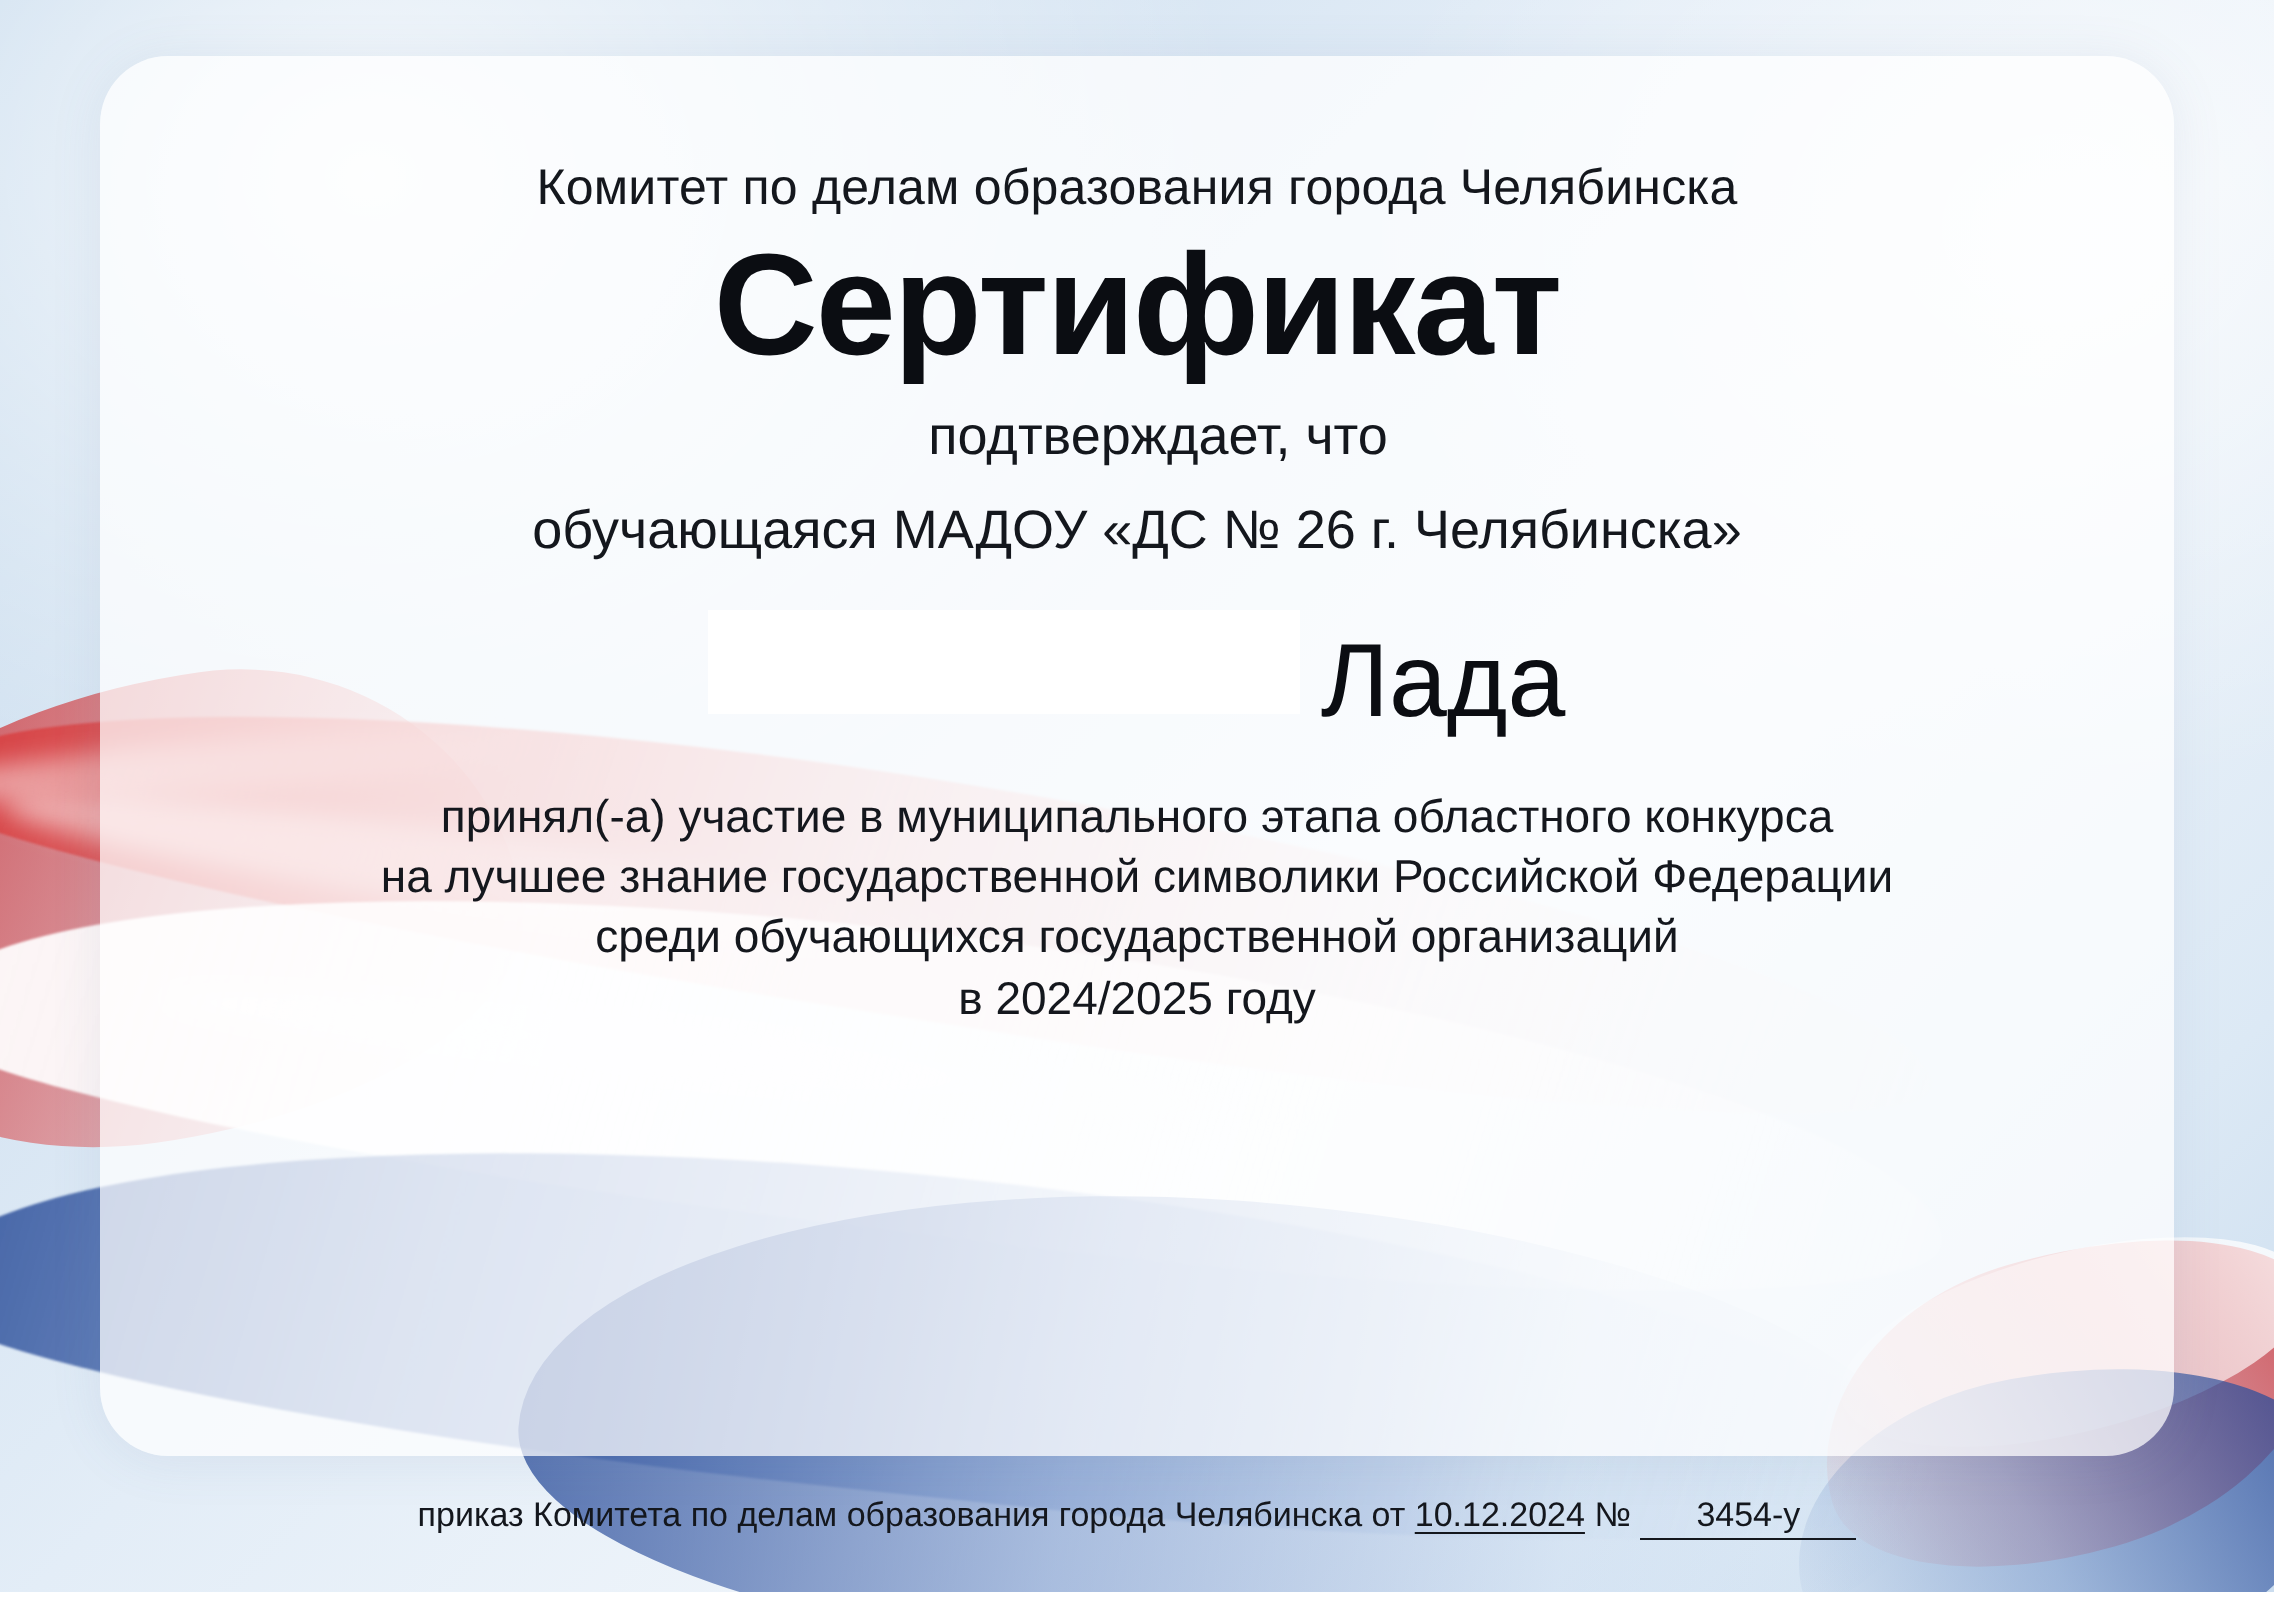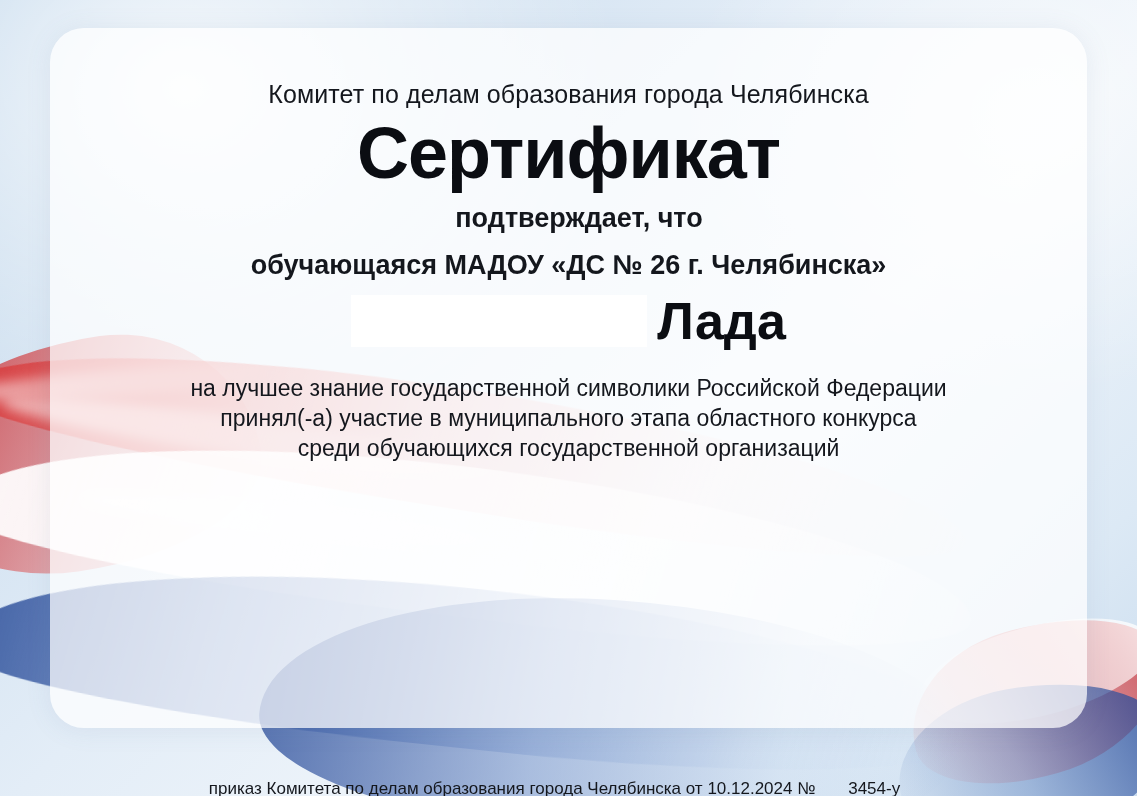--- a/index.html
+++ b/index.html
@@ -163,49 +163,50 @@
     margin: 6px 0 0 0;
     font-size: 72px;
     font-weight: 700;
     letter-spacing: -1px;
     line-height: 1.08;
     color: #0b0d12;
   }
   .confirms {
     margin: 10px 0 0 0;
     font-size: 27px;
-    font-weight: 700;
+    font-weight: 400;
     color: #14171d;
     padding-left: 21px;
   }
   .subject-line {
     margin: 16px 0 0 0;
     font-size: 27px;
-    font-weight: 700;
+    font-weight: 400;
     color: #14171d;
   }
 
   .name-row {
     margin: 14px 0 0 0;
     display: flex;
     align-items: center;
     justify-content: center;
   }
   .name-redaction {
     display: inline-block;
     width: 296px;
     height: 52px;
     background: #ffffff;
   }
   .name-text {
     font-size: 52px;
-    font-weight: 700;
+    font-weight: 400;
     line-height: 1;
     color: #0b0d12;
     padding-left: 10px;
+    margin-top: 20px;
   }
 
   .body-text {
     margin: 26px auto 0 auto;
     width: 860px;
     font-size: 23px;
     line-height: 1.32;
     color: #14171d;
   }
   .body-text .ln { display: block; }
@@ -216,21 +217,21 @@
     top: 568px;
     font-size: 25px;
     color: #14171d;
   }
 
   
   .footer {
     position: absolute;
     left: 0;
     right: 0;
-    top: 779px;
+    top: 748px;
     text-align: center;
     font-size: 17px;
     color: #14171d;
   }
   .footer .u {
     text-decoration: underline;
     text-underline-offset: 3px;
   }
   .footer .num-blank {
     display: inline-block;
@@ -275,23 +276,24 @@
       <p class="confirms">подтверждает, что</p>
 
       <p class="subject-line">обучающаяся МАДОУ «ДС № 26 г. Челябинска»</p>
 
       <div class="name-row">
         <span class="name-redaction"></span>
         <span class="name-text">Лада</span>
       </div>
 
       <div class="body-text">
+        <span class="ln">принял(-а) участие в муниципального этапа областного конкурса</span>
         <span class="ln">на лучшее знание государственной символики Российской Федерации</span>
-        <span class="ln">принял(-а) участие в муниципального этапа областного конкурса</span>
         <span class="ln">среди обучающихся государственной организаций</span>
+        <span class="ln">в 2024/2025 году</span>
       </div>
 
 
     </div>
   </div>
 
   <div class="footer">
     <span>приказ Комитета по делам образования города Челябинска от</span>
     <span class="u">10.12.2024</span>
     <span>№</span>

